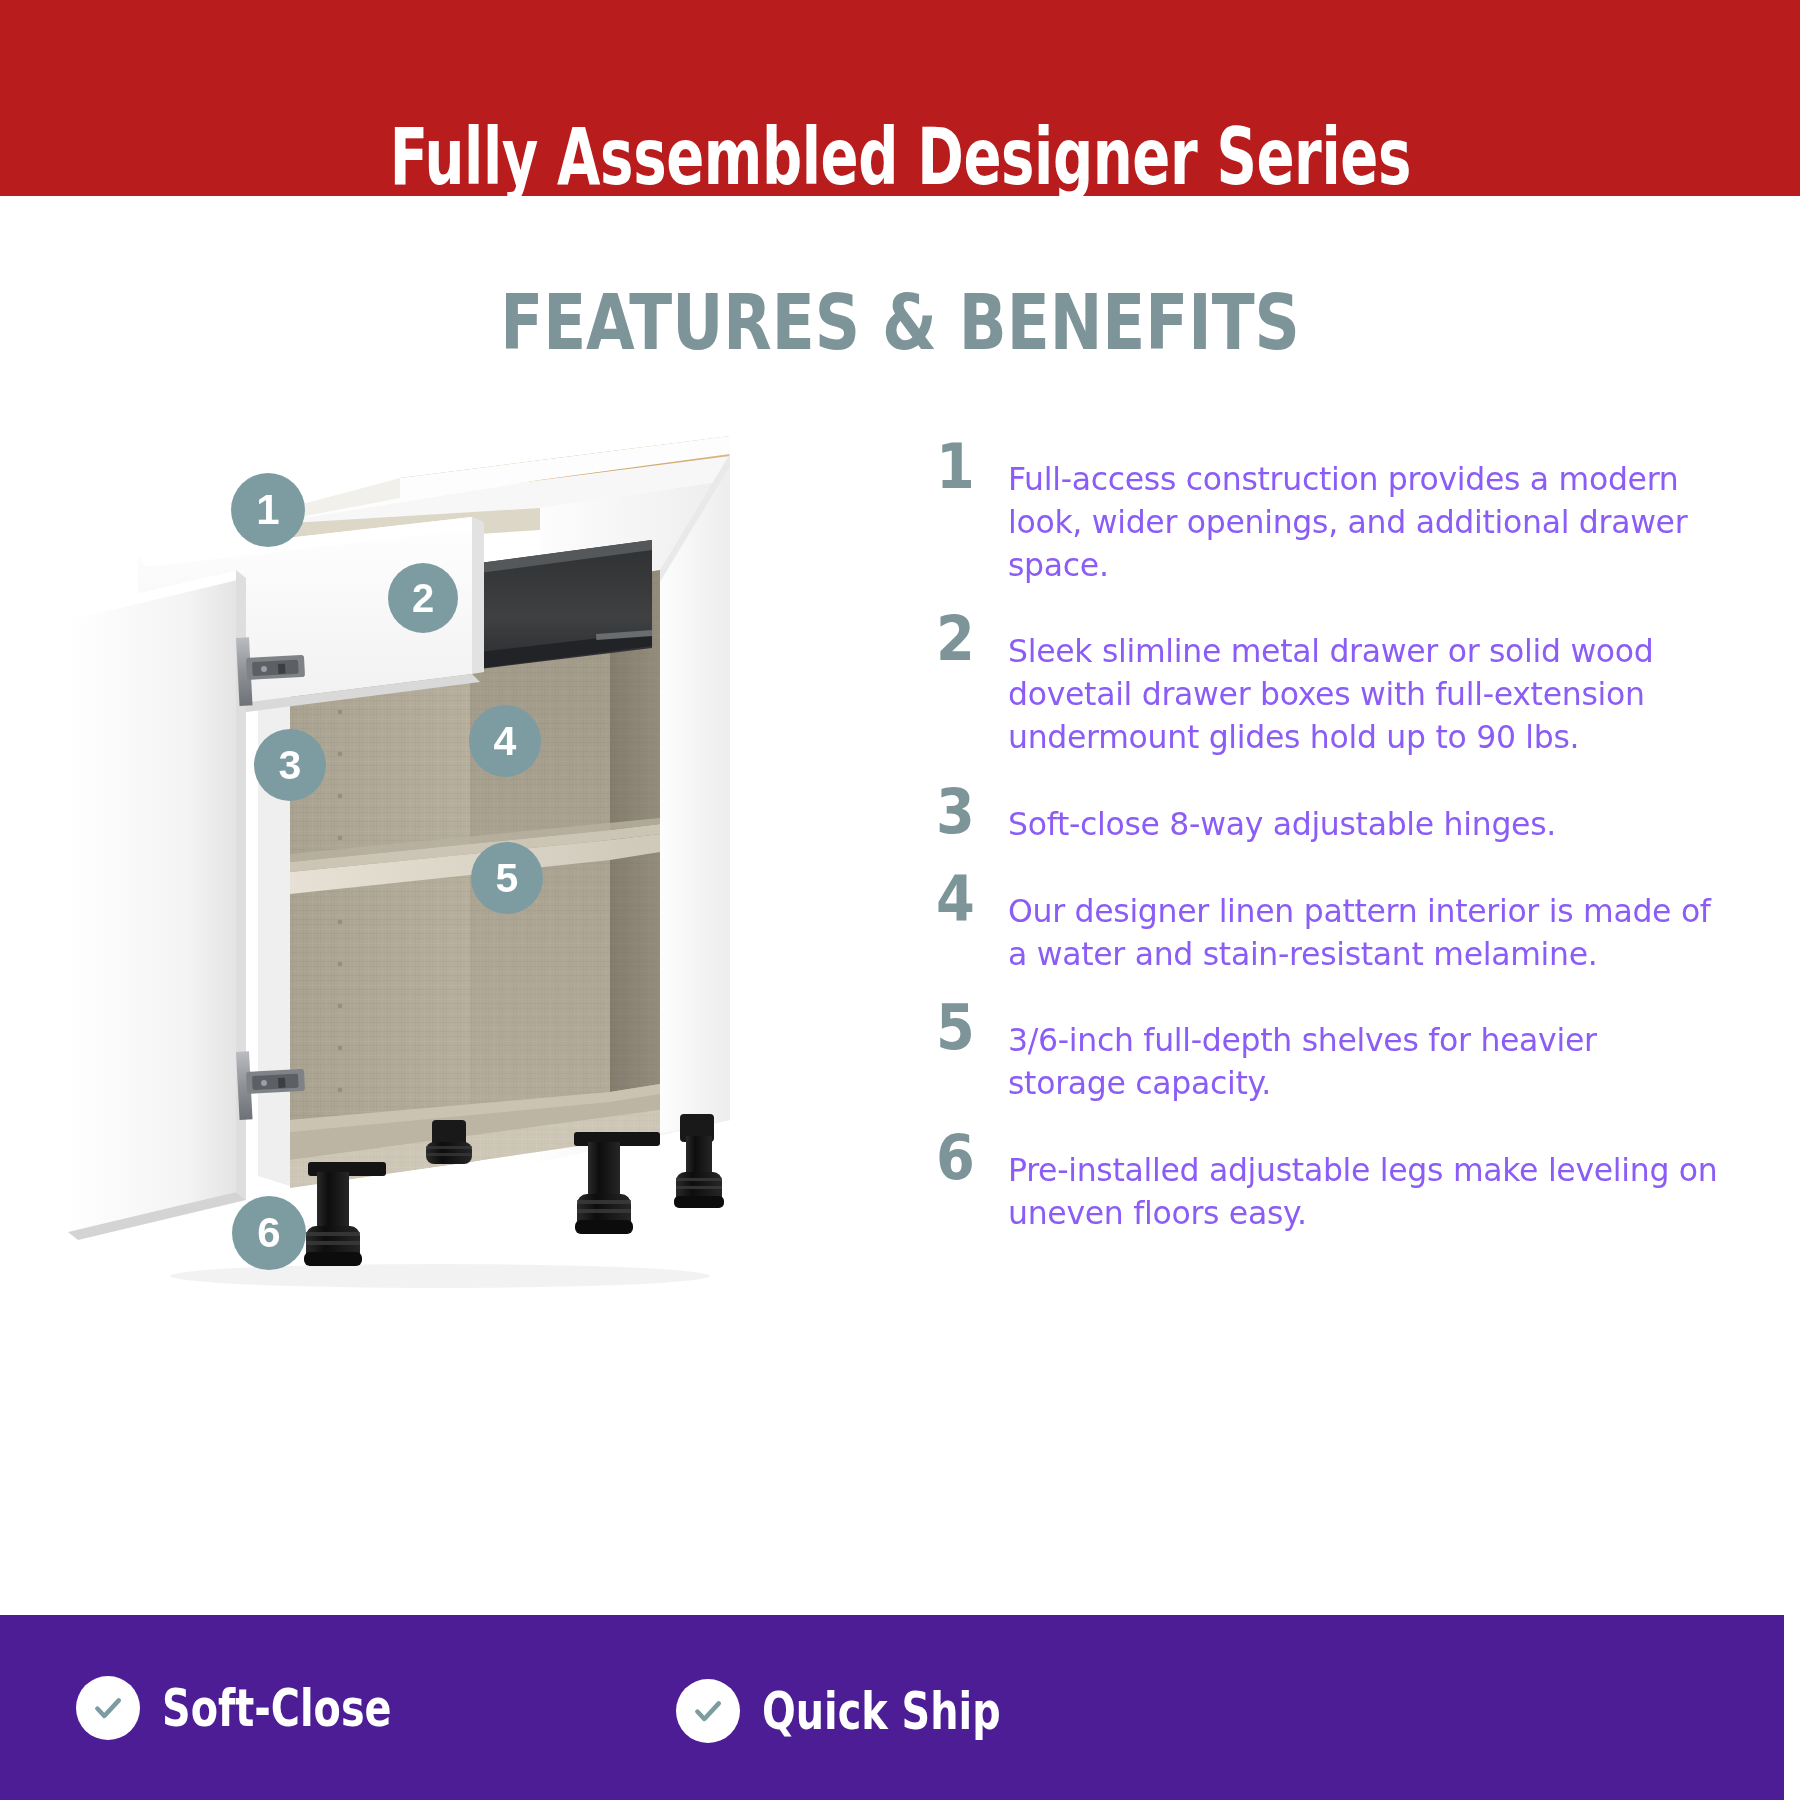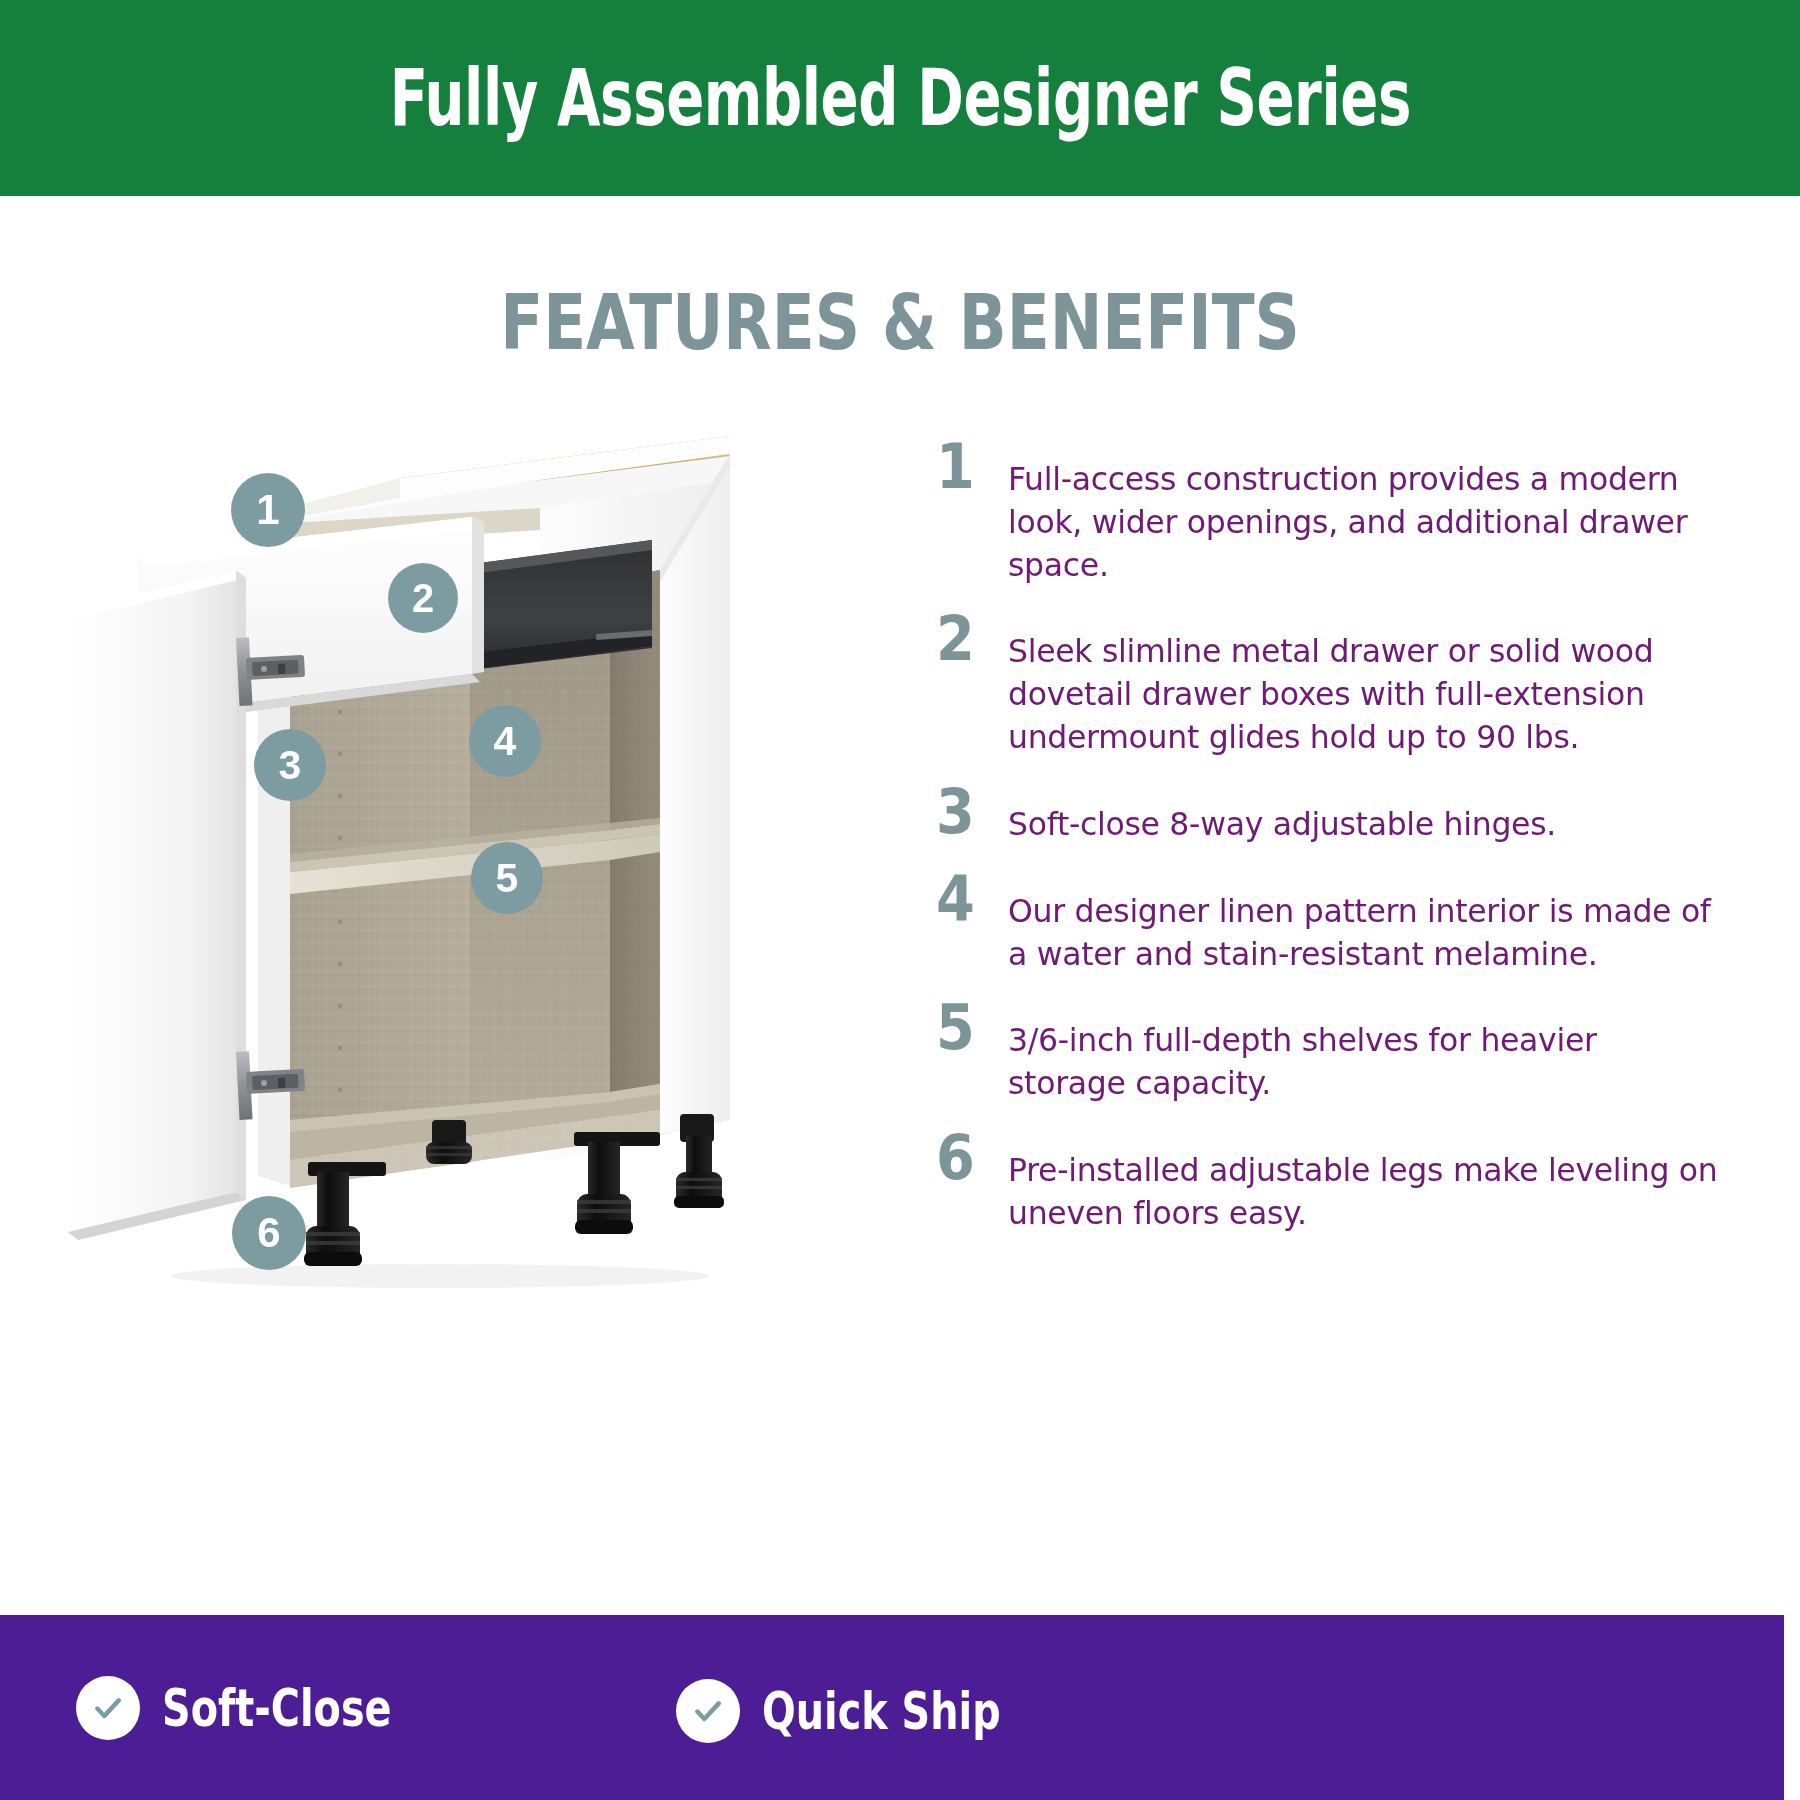--- a/index.html
+++ b/index.html
@@ -7,22 +7,22 @@
   body {
     background:#ffffff;
     font-family:"Liberation Sans", sans-serif;
     overflow:hidden;
     position:relative;
   }
 
   
   .top-banner{
     position:absolute; left:0; top:0; width:1800px; height:196px;
-    background:#15803d;
-    display:flex; align-items:center; justify-content:center;
+    background:#b91c1c;
+    display:flex; align-items:flex-end; justify-content:center;
   }
   .top-banner-title{
     color:#ffffff;
     font-family:"Liberation Sans Narrow","DejaVu Sans Condensed","Liberation Sans",sans-serif;
     font-weight:700;
     font-size:78px;
     letter-spacing:-0.5px;
     transform:scaleX(0.80);
     transform-origin:center center;
     white-space:nowrap;
@@ -81,21 +81,21 @@
     color:#7d9499;
     font-family:"Liberation Sans Narrow","DejaVu Sans Condensed","Liberation Sans",sans-serif;
     font-weight:700;
     font-size:62px;
     line-height:0.88;
     text-align:left;
     padding-left:6px;
   }
   .feature-text{
     flex:1 1 auto;
-    color:#701a75;
+    color:#8b5cf6;
     font-family:"DejaVu Sans","Liberation Sans",sans-serif;
     font-size:31.5px;
     line-height:1.36;
     letter-spacing:-0.3px;
     padding-top:18px;
   }
 
   
   .bottom-banner{
     position:absolute; left:0; bottom:0; width:1784px; height:185px;

